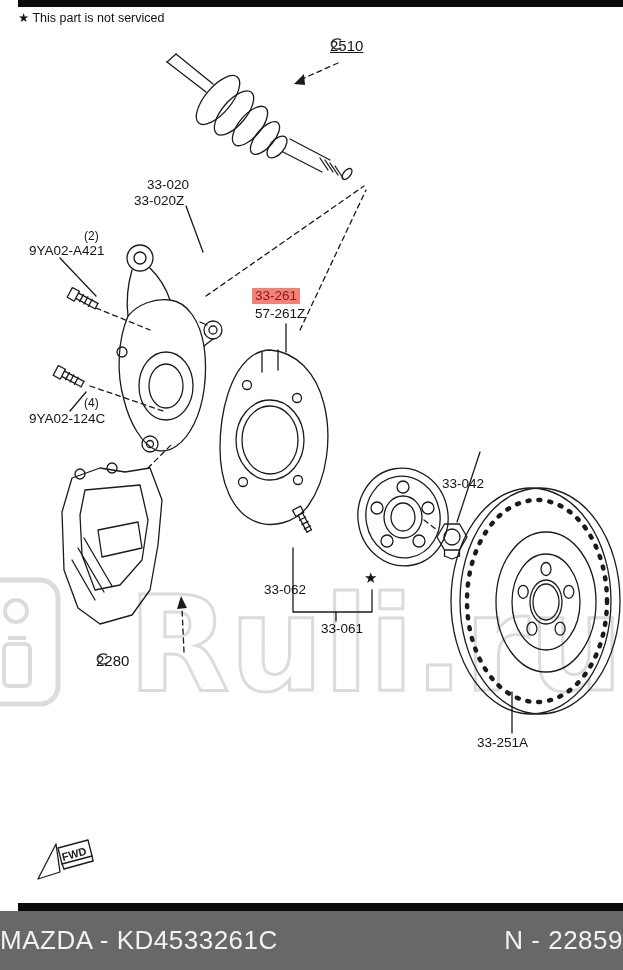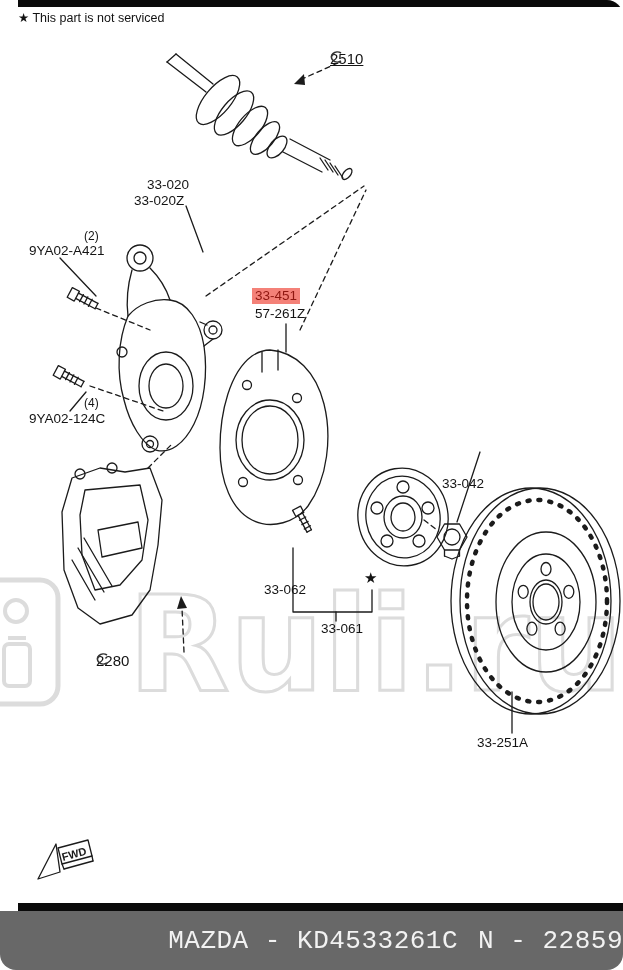--- a/index.html
+++ b/index.html
@@ -1,23 +1,23 @@
 <!DOCTYPE html>
 <html><head>
 <meta charset="utf-8">
 <style>
   html,body{margin:0;padding:0;background:#fff;}
   .stage{position:relative;width:623px;height:970px;background:#ffffff;overflow:hidden;
-         font-family:"Liberation Sans",sans-serif;color:#111;border-radius:16px;}
+         font-family:"Liberation Sans",sans-serif;color:#111;}
   .bar-black{position:absolute;left:18px;width:605px;background:#0a0a0a;}
   .bar-top{top:0;height:7px;}
   .bar-bottom{top:903px;height:8px;}
   .footer{position:absolute;left:0;top:911px;width:623px;height:59px;background:#686868;
-          display:flex;align-items:center;justify-content:flex-end;gap:20px;
-          color:#f2f2f2;font-size:26px;letter-spacing:.5px;font-family:Liberation Mono, monospace;}
+          display:flex;align-items:center;justify-content:space-between;gap:20px;
+          color:#f2f2f2;font-size:26px;letter-spacing:.5px;}
   .diagram{position:absolute;left:0;top:0;width:623px;height:910px;}
   .diagram svg{position:absolute;left:0;top:0;}
   .lbl{position:absolute;font-size:13.5px;color:#141414;white-space:nowrap;z-index:5;line-height:1.15;}
   .qty{font-size:12px;}
   .big{font-size:15px;}
   .note{position:absolute;left:18px;top:10px;font-size:12.5px;z-index:5;}
   .chip{display:inline-block;background:#f48178;color:#8f1710;padding:0 3px;}
   .clipline{display:flex;align-items:center;gap:4px;}
   .star{font-size:15px;}
 </style>
@@ -196,38 +196,38 @@
           <path d="M56,844 L60,872 L38,879 Z"></path>
           <path d="M58,848 L88,840 L92,856 L62,864 Z"></path>
           <line x1="92" y1="856" x2="93" y2="861"></line>
           <line x1="62" y1="864" x2="64" y2="869"></line>
           <line x1="93" y1="861" x2="64" y2="869"></line>
           <text transform="translate(63,861) rotate(-15)" font-size="11" font-weight="bold" fill="#1b1b1b" stroke="none" font-family="Liberation Sans, sans-serif">FWD</text>
         </g>
       </g>
     </svg>
 
-    <div class="lbl big clipline" style="left:330px;top:50px;text-decoration:underline;">
+    <div class="lbl big clipline" style="left:330px;top:37px;text-decoration:underline;">
       <svg width="16" height="14" viewBox="0 0 16 14">
         <path d="M11,3 A6,5 0 1 0 11,11" fill="none" stroke="#333" stroke-width="1.6"></path>
       </svg>
       <span>2510</span>
     </div>
 
     <div class="lbl" style="left:147px;top:177px;">33-020</div>
     <div class="lbl" style="left:134px;top:193px;">33-020Z</div>
 
     <div class="lbl qty" style="left:84px;top:230px;">(2)</div>
     <div class="lbl" style="left:29px;top:243px;">9YA02-A421</div>
 
     <div class="lbl qty" style="left:84px;top:397px;">(4)</div>
     <div class="lbl" style="left:29px;top:411px;">9YA02-124C</div>
 
     <div class="lbl" style="left:252px;top:288px;">
-      <span class="chip">33-451</span>
+      <span class="chip">33-261</span>
     </div>
     <div class="lbl" style="left:255px;top:306px;">57-261Z</div>
 
     <div class="lbl" style="left:442px;top:436px;margin-top:40px;">33-042</div>
 
     <div class="lbl" style="left:264px;top:574px;margin-top:8px;">33-062</div>
     <div class="lbl star" style="left:364px;top:569px;">★</div>
     <div class="lbl" style="left:314px;top:621px;margin-left:7px;">33-061</div>
 
     <div class="lbl big clipline" style="left:96px;top:652px;">

